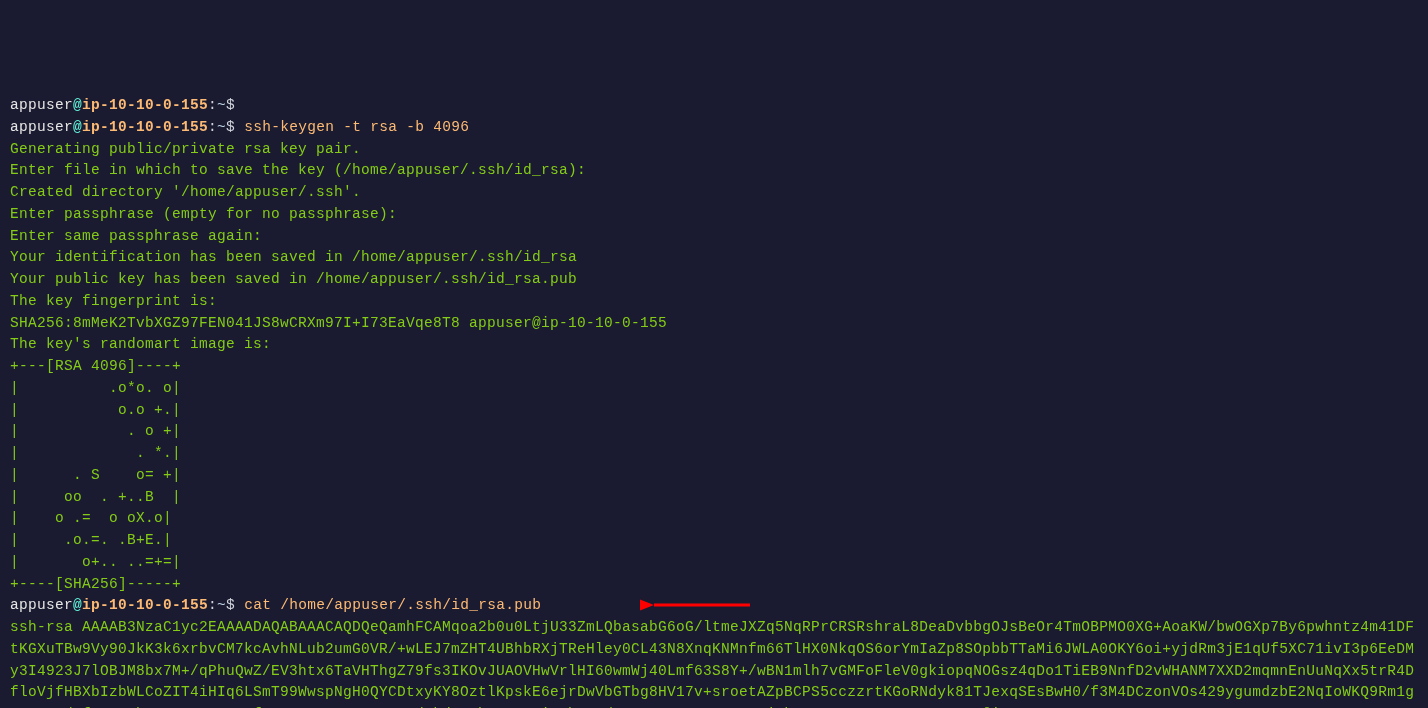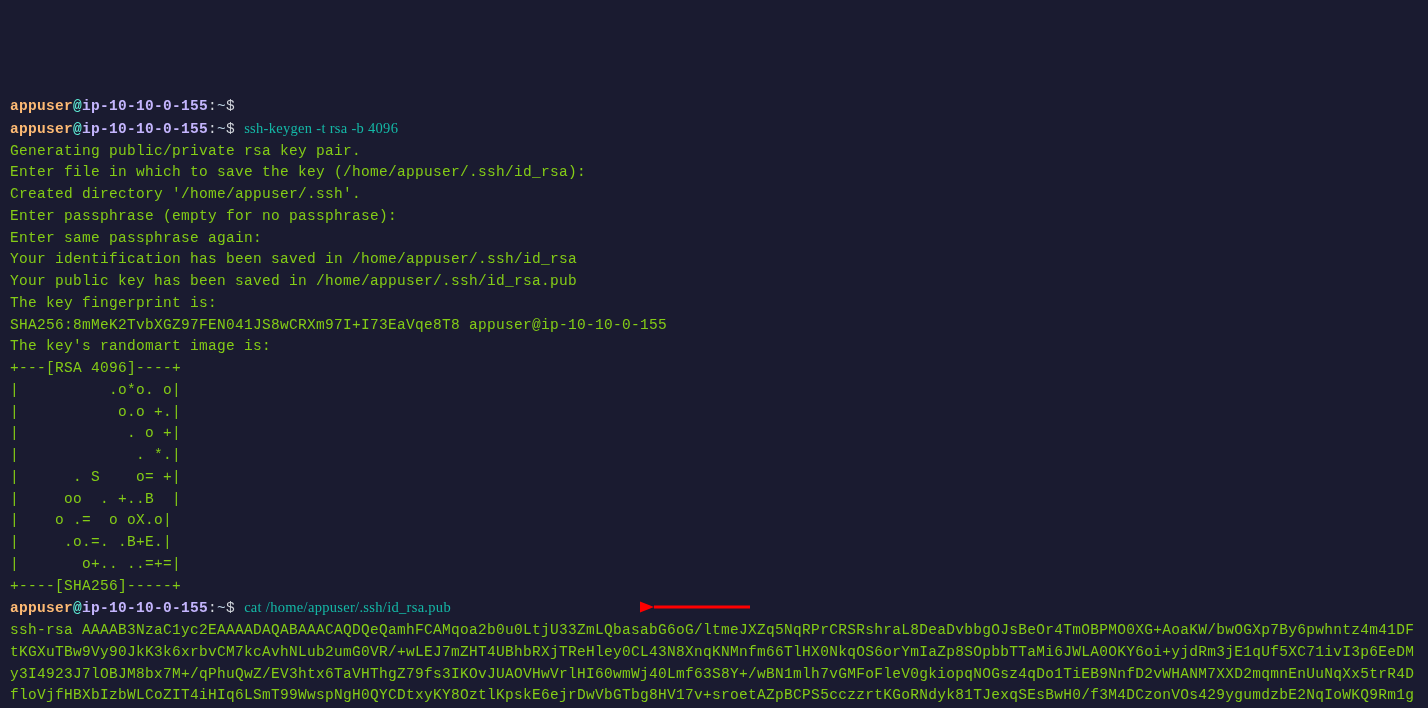--- a/index.html
+++ b/index.html
@@ -14,43 +14,42 @@
       line-height: 1.5;
       color: #5eead4;
       padding: 8px 10px;
       white-space: pre;
       overflow-x: auto;
       width: 1428px;
       height: 708px;
       letter-spacing: 0.3px;
     }
     .prompt-user {
-      color: #fdba74;
-      font-weight: bold;
+      color: #e5e5e5;
+      font-weight: normal;
     }
     .prompt-host {
-      color: #c4b5fd;
+      color: #fdba74;
       font-weight: bold;
     }
     .prompt-at {
       color: #5eead4;
       font-weight: bold;
     }
     .prompt-colon {
       color: #d1d5db;
     }
     .prompt-path {
       color: #c0d8e8;
     }
     .prompt-dollar {
       color: #d1d5db;
     }
     .command {
-      color: #14b8a6;
-      font-family: Liberation Serif, serif;
+      color: #fdba74;
     }
     .output {
       color: #84cc16;
     }
     .line {
       display: block;
       position: relative;
     }
     .arrow {
       position: absolute;

